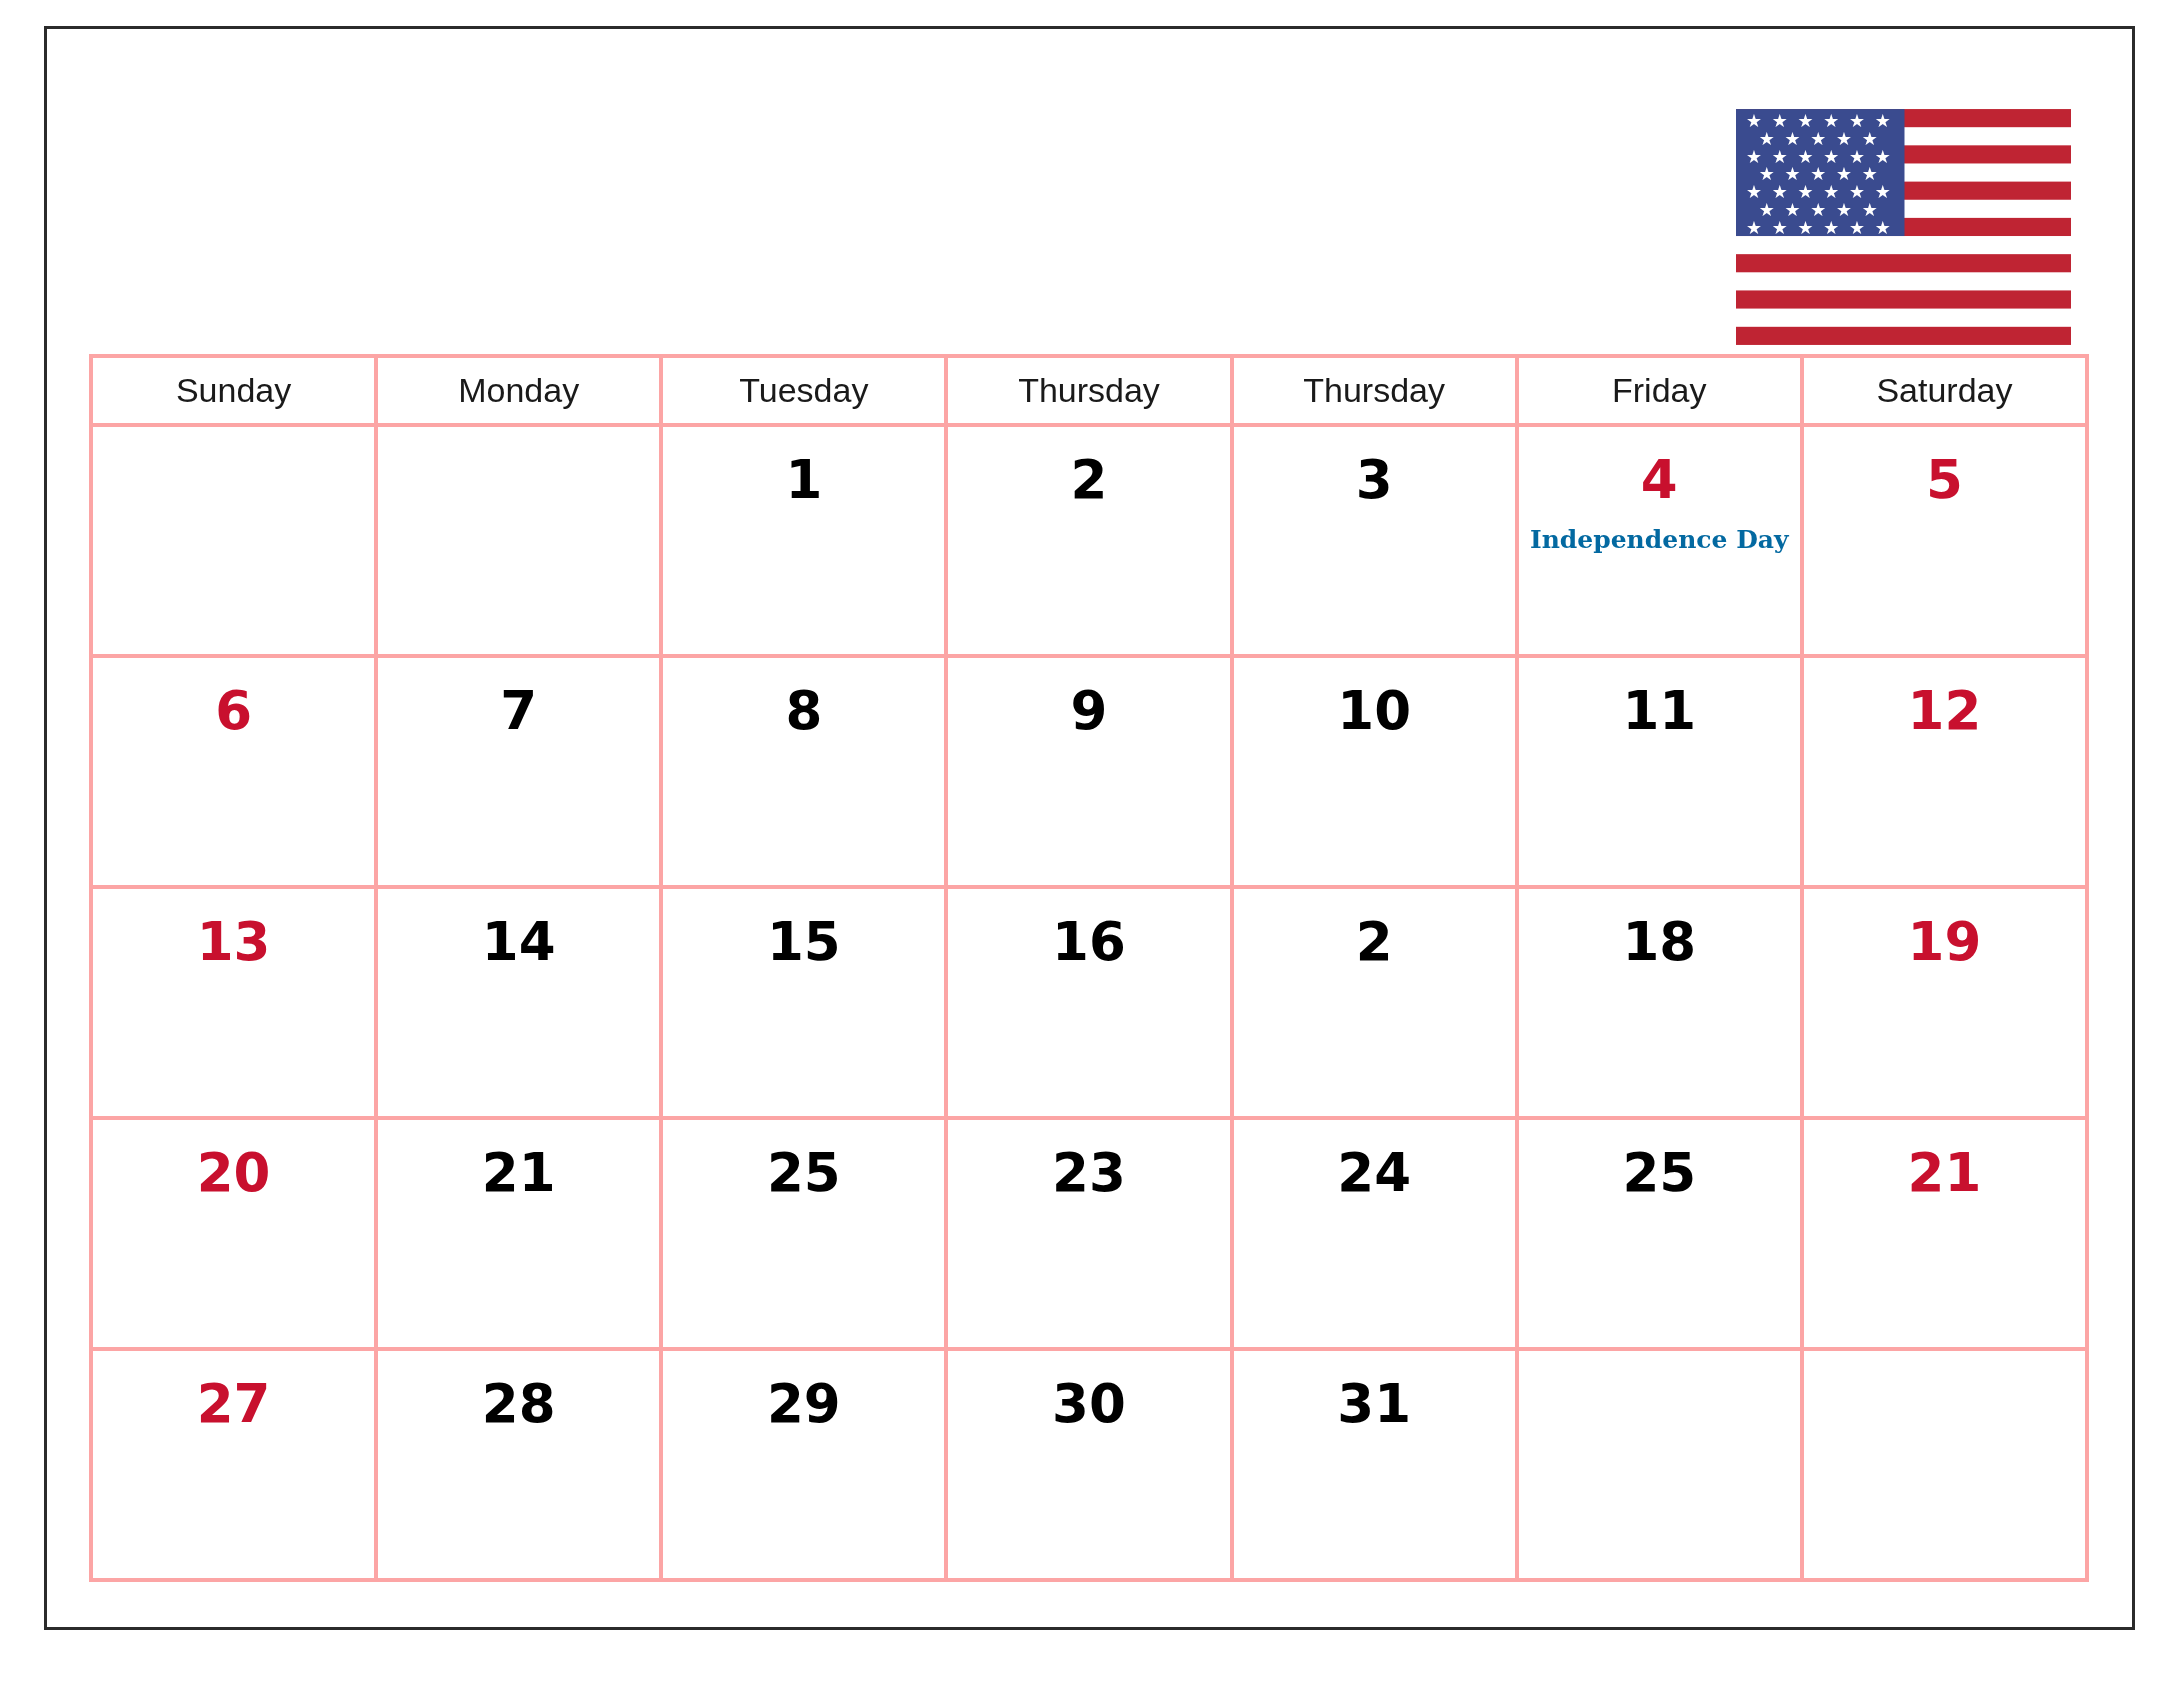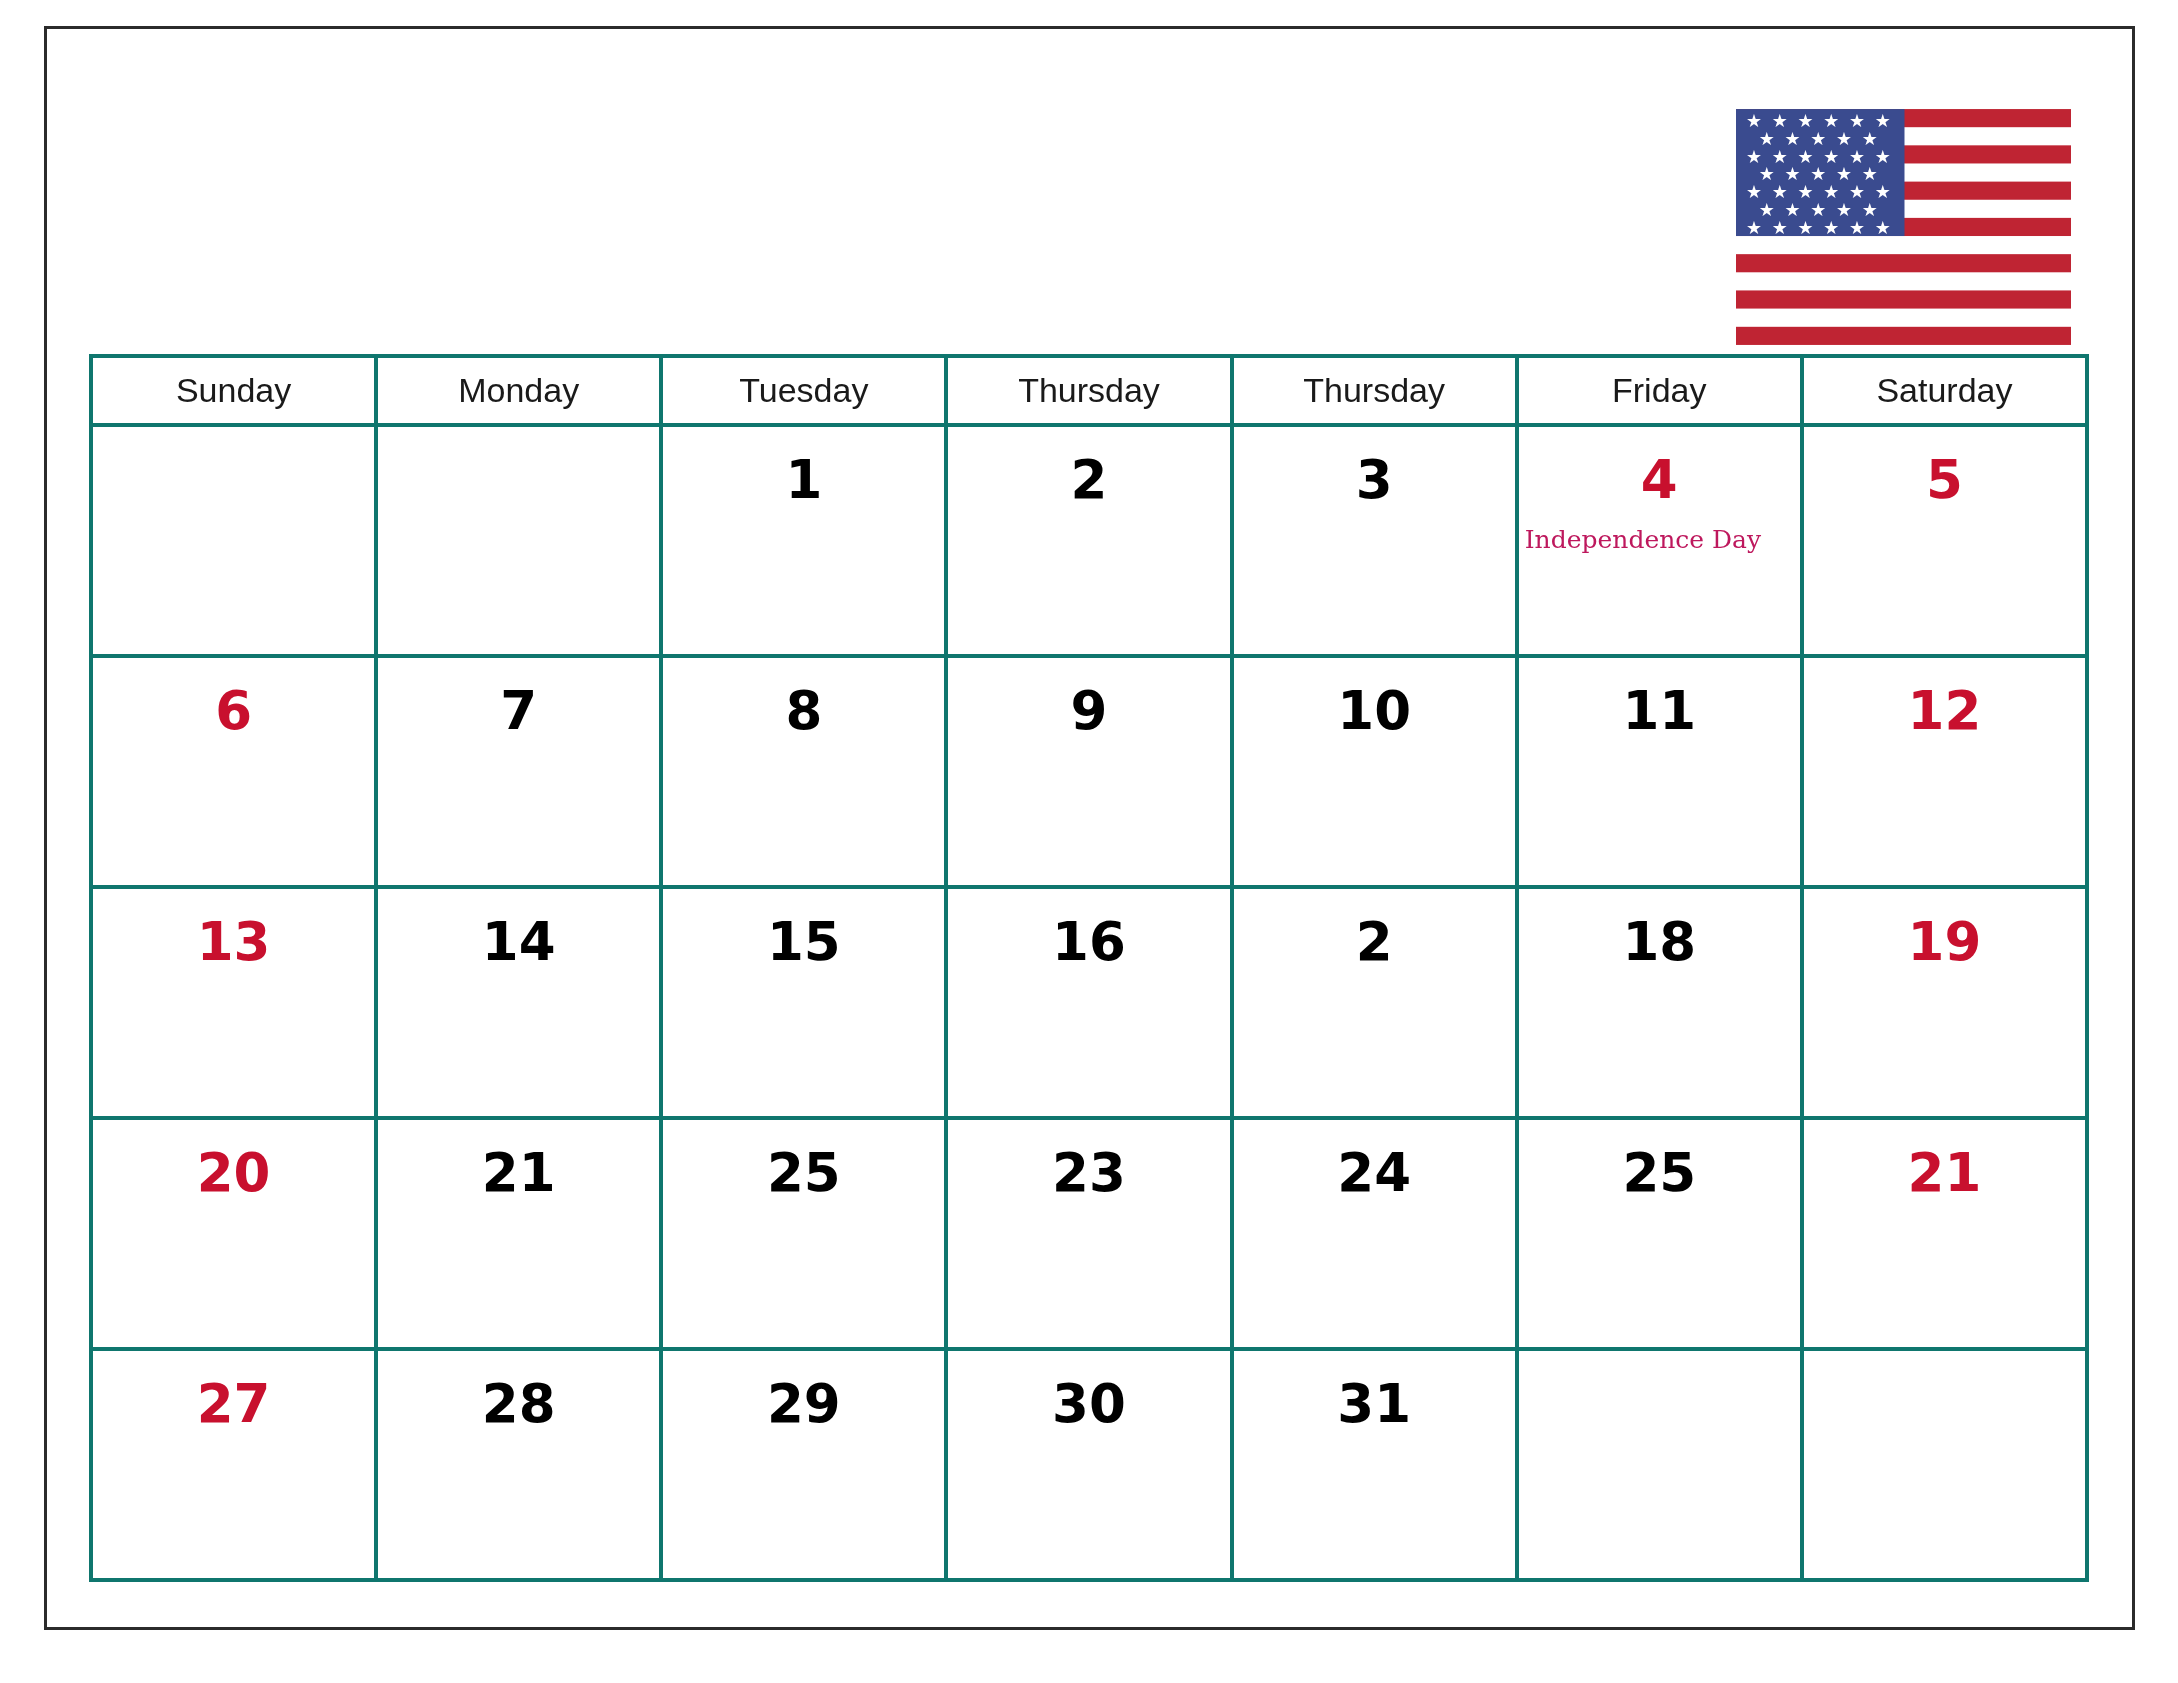--- a/index.html
+++ b/index.html
@@ -60,21 +60,21 @@
   
   .calendar {
     position: absolute;
     left: 89px;
     top: 354px;
     width: 2000px;
     border-collapse: collapse;
     table-layout: fixed;
   }
   .calendar th, .calendar td {
-    border: 4px solid #0f766e;
+    border: 4px solid #fca5a5;
     box-sizing: border-box;
   }
   .calendar th {
     height: 69px;
     font-family: "Liberation Sans", sans-serif;
     font-weight: normal;
     font-size: 34px;
     color: #1a1a1a;
     text-align: center;
     vertical-align: middle;
@@ -91,25 +91,26 @@
     font-family: "DejaVu Sans", sans-serif;
     font-weight: bold;
     font-size: 53px;
     line-height: 1;
     padding-top: 26px;
     color: #000000;
   }
   .daynum.weekend { color: #c8102e; }
   .event {
     display: block;
+    text-align: center;
     font-family: "DejaVu Serif", serif;
-    font-weight: normal;
+    font-weight: bold;
     font-size: 25px;
     line-height: 1.15;
-    color: #be185d;
+    color: #0369a1;
     padding: 20px 6px 0 6px;
   }
   .empty-cell .daynum { visibility: hidden; }
 </style>
 </head>
 <body>
 
 <div class="page">
   <div class="page-border"></div>
 

